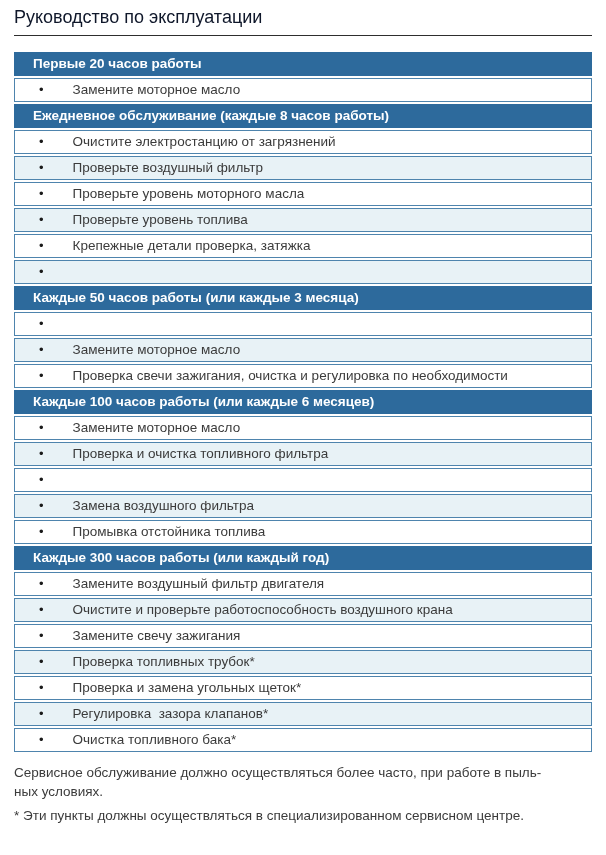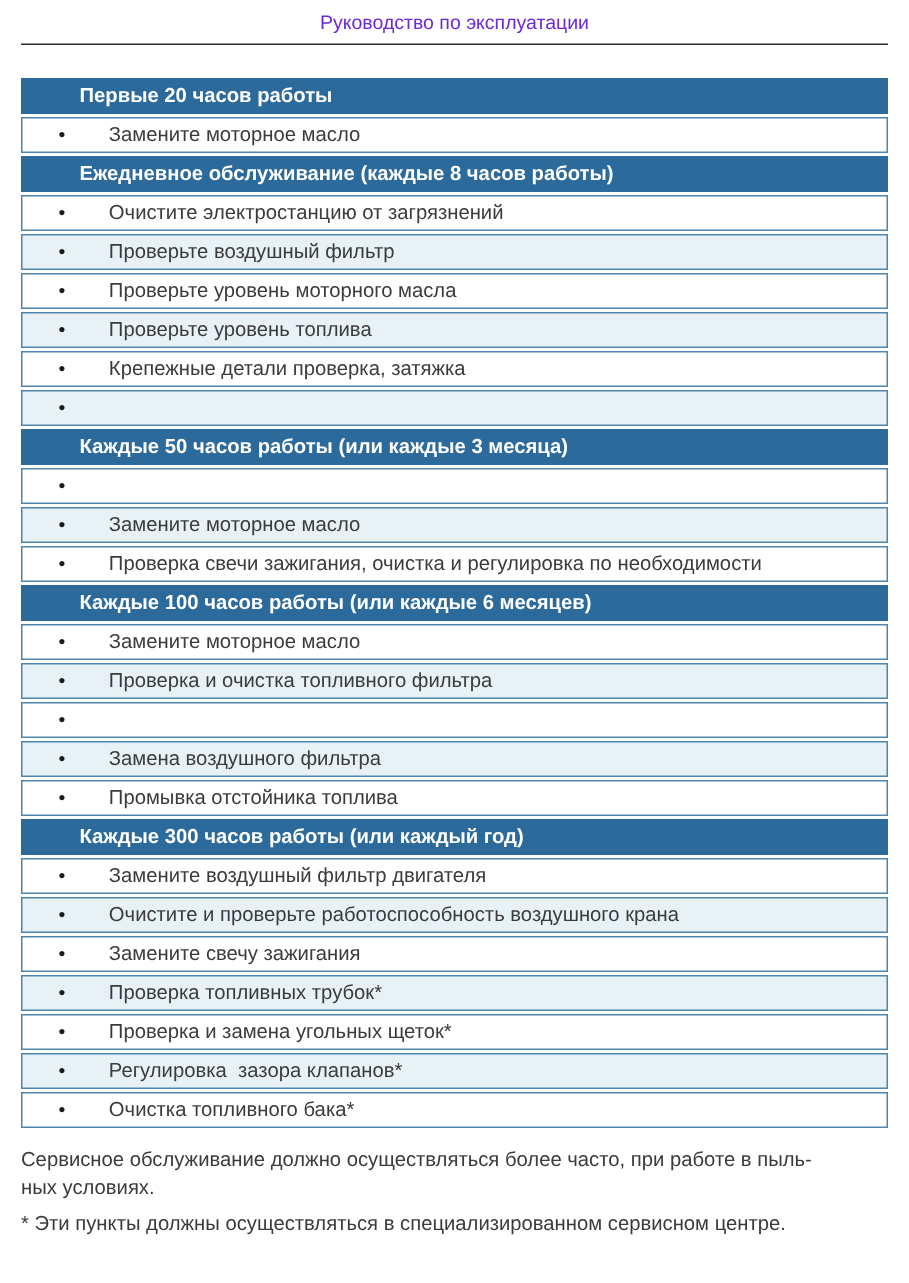--- a/index.html
+++ b/index.html
@@ -14,37 +14,37 @@
   .page{
     position:relative;
     width:606px;height:855px;
     background:#ffffff;
     overflow:hidden;
     font-family:"Liberation Sans", sans-serif;
     color:var(--text);
   }
   .top-header{
     position:absolute;top:7px;left:14px;width:578px;
-    text-align:center;
-    font-size:13px;color:#6d28d9;
+    text-align:left;
+    font-size:18px;color:#0f172a;
     padding-bottom:7px;
     border-bottom:1.5px solid var(--rule);
   }
   .maintenance-table{
     position:absolute;top:52px;left:14px;width:578px;
   }
   .section-header{
     box-sizing:border-box;
     height:24px;
     background:var(--header-bg);
     border:1px solid var(--header-bg);
     color:var(--header-text);
     font-weight:bold;
     font-size:13.5px;line-height:22px;
-    padding-left:38px;
+    padding-left:18px;
     margin-bottom:2px;
     white-space:pre;
   }
   .row{
     box-sizing:border-box;
     height:24px;
     border:1px solid var(--row-border);
     margin-bottom:2px;
     background:#ffffff;
     display:flex;align-items:center;

